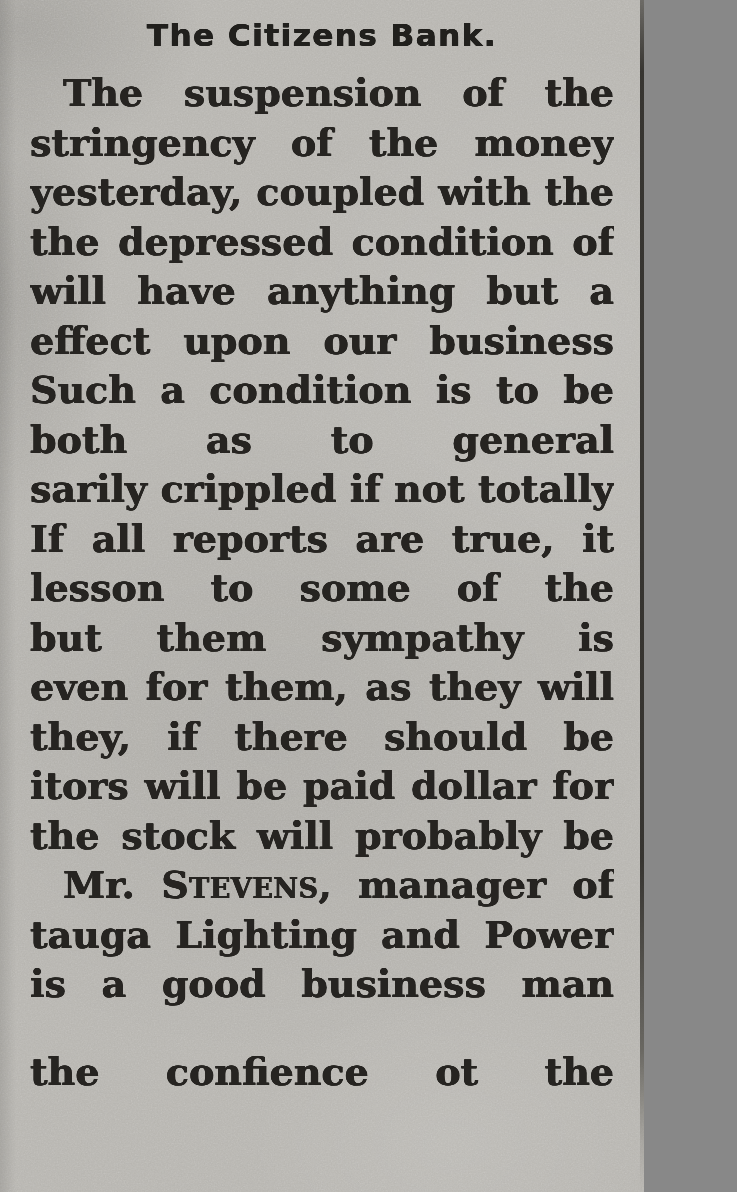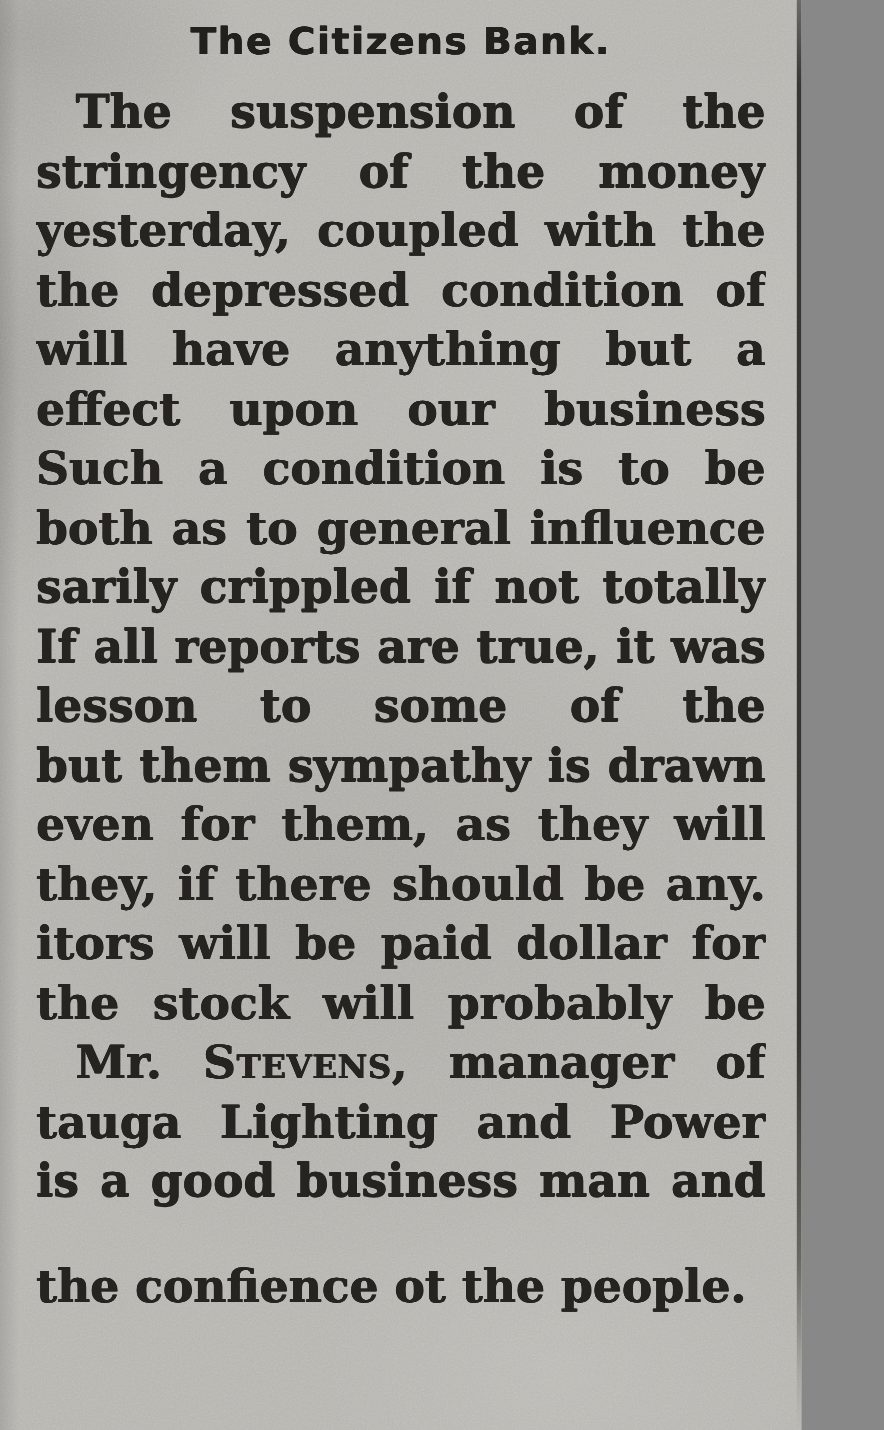--- a/index.html
+++ b/index.html
@@ -11,21 +11,20 @@
     overflow: hidden;
     background:
       radial-gradient(ellipse 260px 180px at 20px 30px, rgba(0,0,0,0.10), transparent 70%),
       radial-gradient(ellipse 160px 340px at 0px 300px, rgba(0,0,0,0.10), transparent 70%),
       radial-gradient(ellipse 420px 420px at 88% 28%, rgba(255,255,255,0.09), transparent 72%),
       radial-gradient(ellipse 520px 430px at 42% 62%, rgba(0,0,0,0.05), transparent 75%),
       radial-gradient(ellipse 300px 220px at 70% 96%, rgba(255,255,255,0.07), transparent 70%),
       linear-gradient(#b7b5b0, #b7b5b0);
     font-family: "DejaVu Serif", serif;
     color: #262421;
-    padding-left: 24px;
   }
 
   .grain {
     position: absolute;
     left: 0; top: 0;
     mix-blend-mode: overlay;
     opacity: 0.5;
     pointer-events: none;
   }
 

